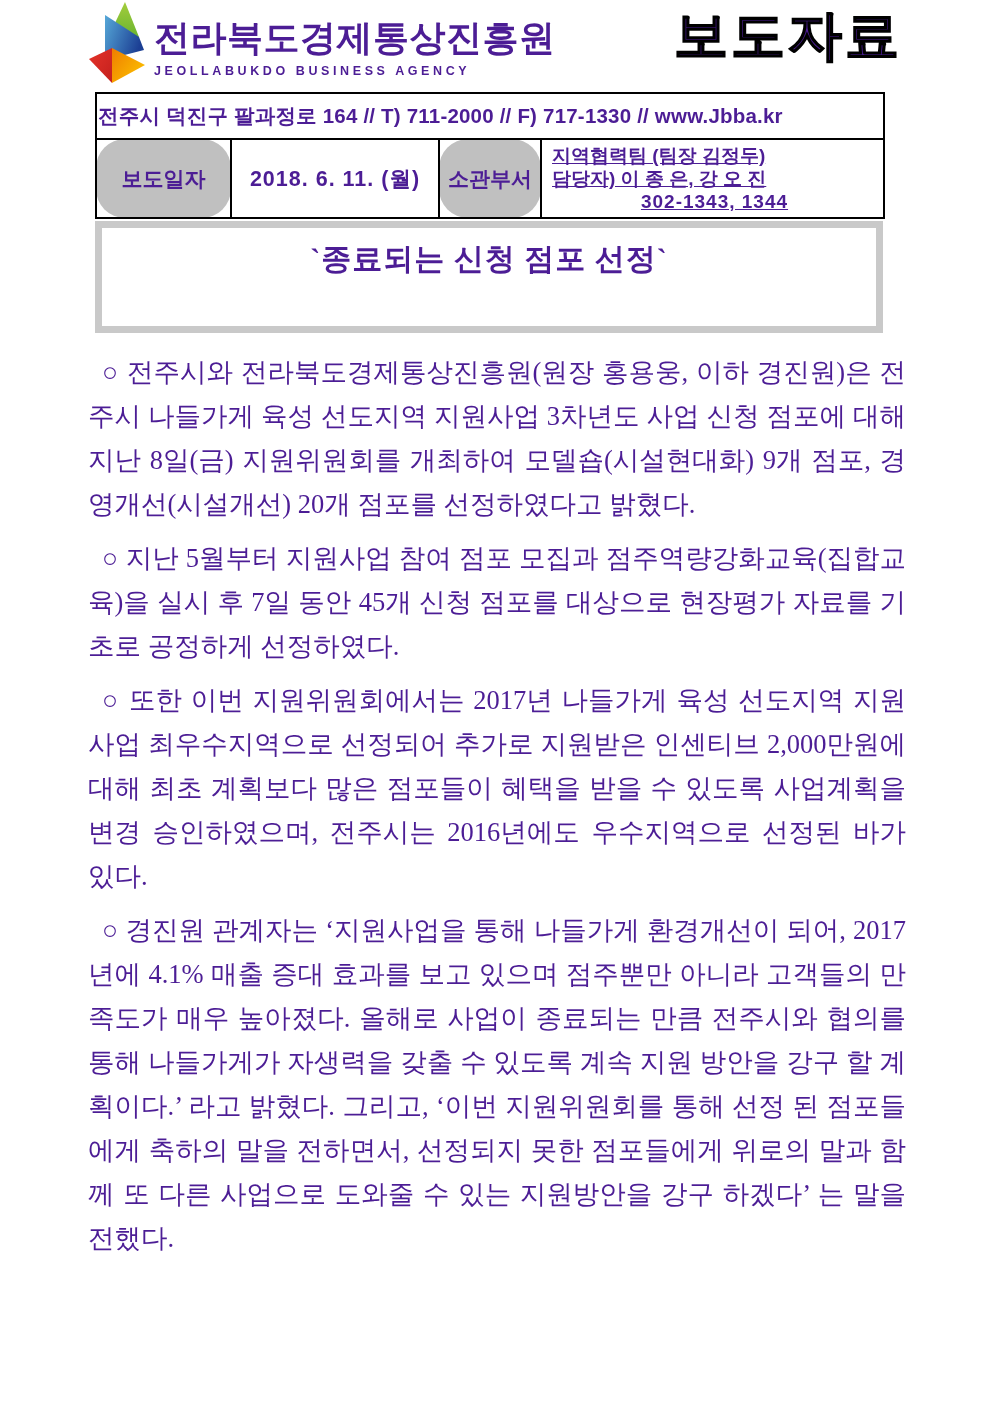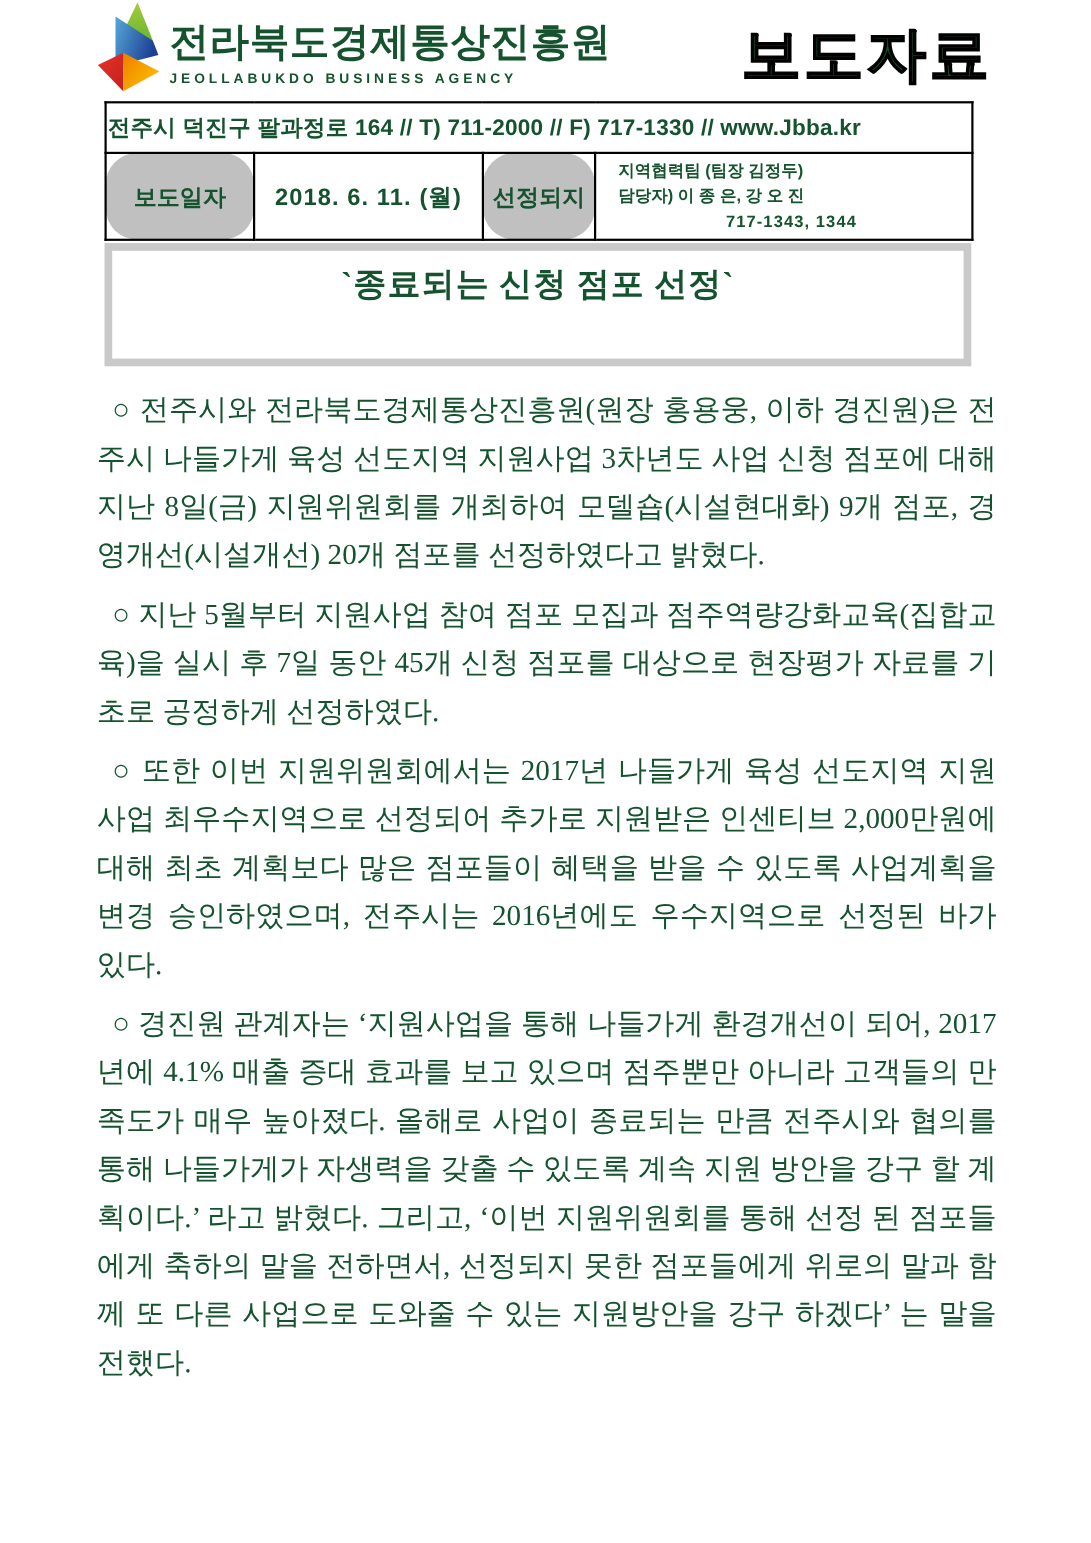--- a/index.html
+++ b/index.html
@@ -1,55 +1,55 @@
 <!DOCTYPE html>
 <html lang="ko"><head>
 <meta charset="utf-8">
 <style>
   html,body{margin:0;padding:0;background:#888;}
   .page{
     position:relative;
     width:992px;height:1403px;
     background:#fff;
     font-family:"Liberation Serif", serif;
-    color:#14532d;
+    color:#4c1d95;
     overflow:hidden;
     margin:0 auto;
   }
   
   .header{
     position:absolute;top:0;left:88px;width:818px;height:88px;
     display:flex;justify-content:space-between;align-items:flex-start;
   }
   .logo-area{display:flex;align-items:flex-start;}
   .logo-mark{width:58px;height:84px;margin-top:2px;}
   .logo-text{margin-left:8px;margin-top:18px;font-family:"Liberation Sans",sans-serif;}
   .org-ko{font-size:36px;font-weight:bold;letter-spacing:0.5px;line-height:40px;}
   .org-en{font-size:12.5px;font-weight:bold;letter-spacing:3.6px;margin-top:6px;}
   .doc-type{
     font-family:"Liberation Sans",sans-serif;
     font-weight:bold;font-size:54px;letter-spacing:3px;
-    margin-top:14px;margin-right:4px;
+    margin-right:4px;
     -webkit-text-stroke:1.5px #000;
   }
   
   .info-table{
     position:absolute;top:92px;left:95px;width:788px;
     border-collapse:collapse;table-layout:fixed;
     font-family:"Liberation Sans",sans-serif;font-weight:bold;
   }
   .info-table td{border:2.5px solid #000;box-sizing:border-box;}
   .address-cell{
     height:46px;font-size:20.5px;letter-spacing:0.2px;
     background:#fff;vertical-align:middle;
   }
   .row2 td{height:76px;vertical-align:middle;}
   .label-cell{background:#c0c0c0;text-align:center;font-size:21px;border-radius:29px;}
   .date-cell{text-align:center;font-size:21.5px;letter-spacing:1px;}
-  .dept-cell{font-size:15px;line-height:23px;padding:4px 6px 4px 20px;}
+  .dept-cell{font-size:19px;line-height:23px;padding:4px 6px 4px 10px;text-decoration:underline;}
   .dept-phone{text-align:center;letter-spacing:1px;}
   
   .title-box{
     position:absolute;top:221px;left:95px;width:788px;height:112px;
     box-sizing:border-box;border:7px solid #c9c9c9;background:#fff;
     text-align:center;font-weight:bold;font-size:30px;line-height:48px;
     padding-top:7px;letter-spacing:1px;
   }
   
   .body-text{
@@ -104,25 +104,25 @@
         <col style="width:102px">
         <col style="width:343px">
     </colgroup>
     <tbody>
         <tr>
       <td class="address-cell" colspan="4">전주시 덕진구 팔과정로 164 // T) 711-2000 // F) 717-1330 //  www.Jbba.kr</td>
     </tr>
     <tr class="row2">
       <td class="label-cell">보도일자</td>
       <td class="date-cell">2018. 6. 11. (월)</td>
-      <td class="label-cell">선정되지</td>
+      <td class="label-cell">소관부서</td>
       <td class="dept-cell">
         <div>지역협력팀 (팀장 김정두)</div>
         <div>담당자) 이 종 은, 강 오 진</div>
-        <div class="dept-phone">717-1343, 1344</div>
+        <div class="dept-phone">302-1343, 1344</div>
       </td>
     </tr>
   </tbody>
     </table>
 
   <div class="title-box">
     <div>`종료되는 신청 점포 선정`</div>
   </div>
 
   <div class="body-text">

